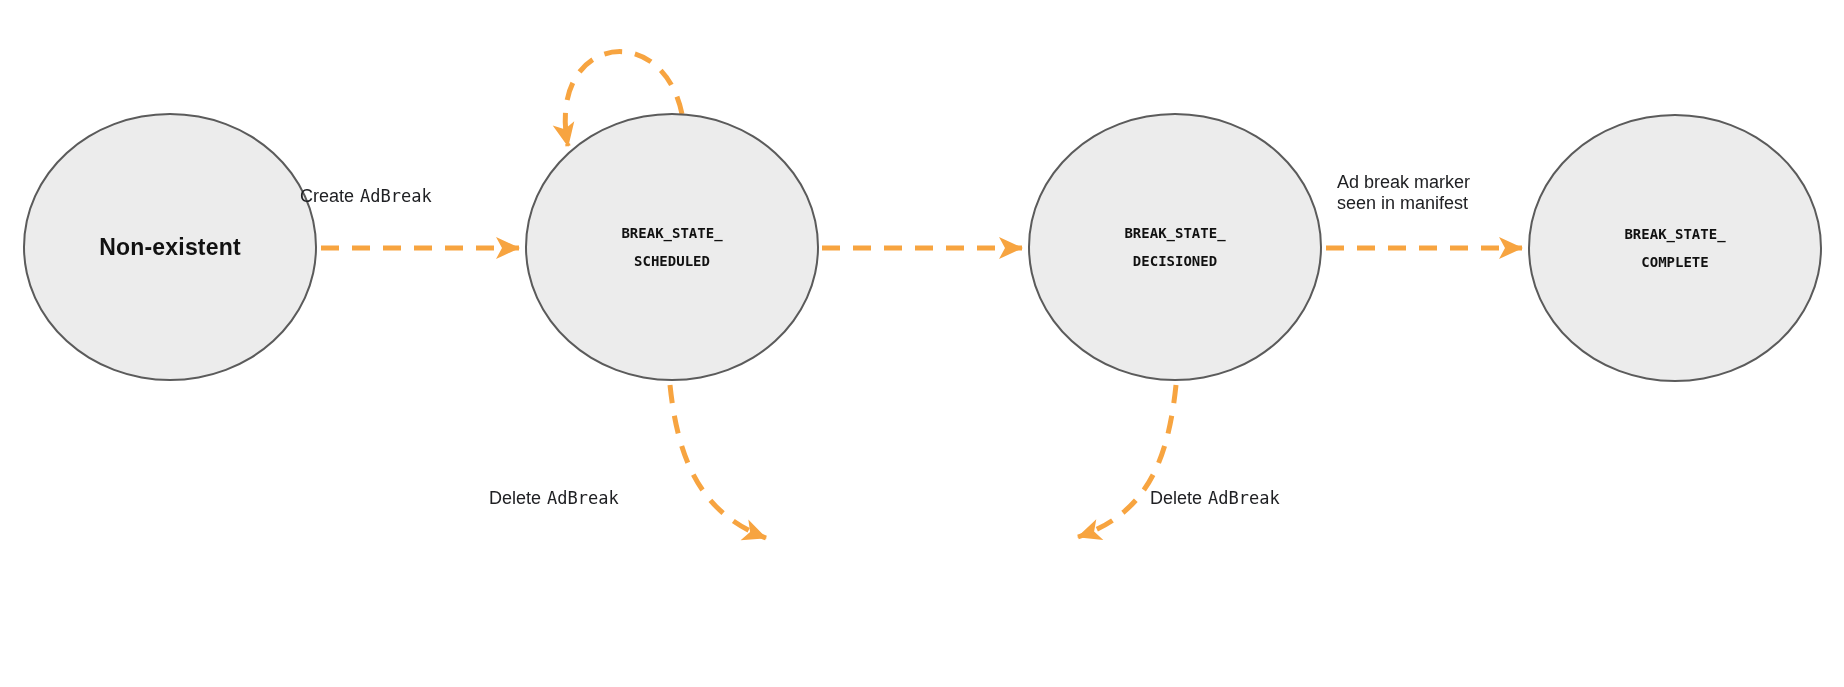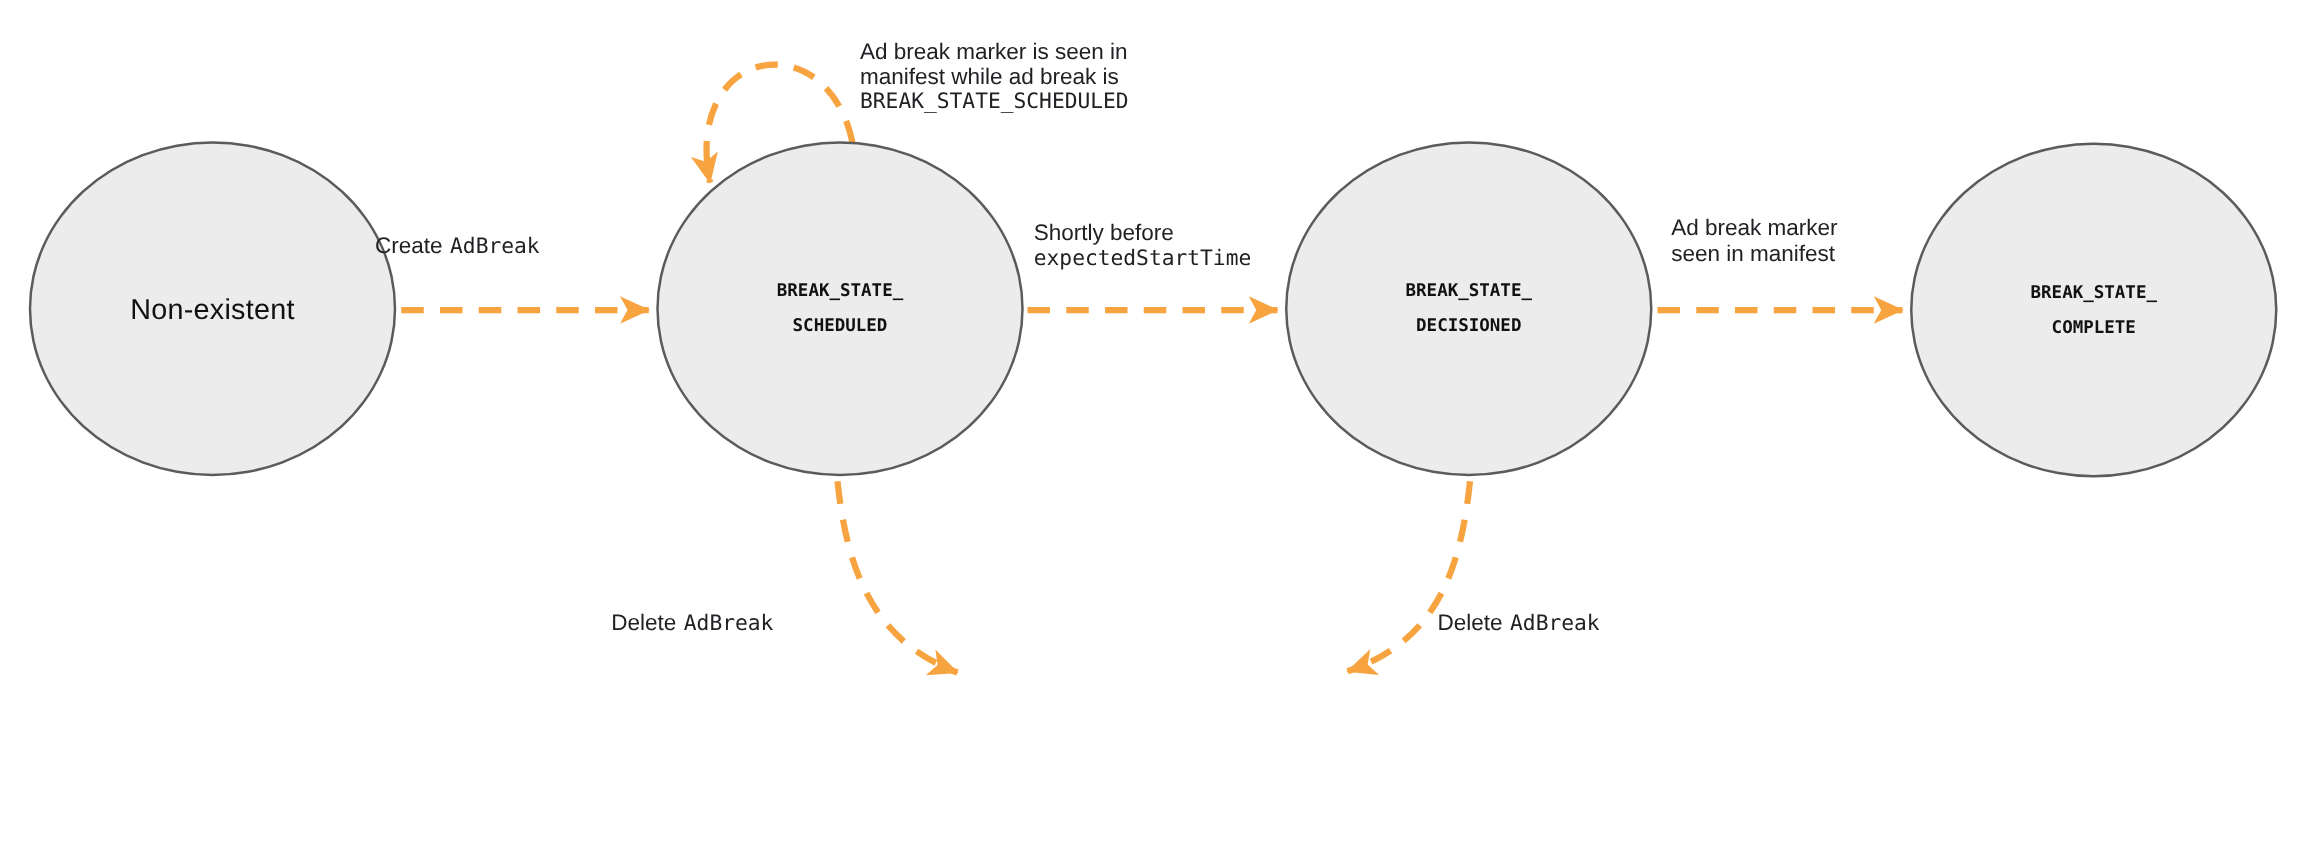--- a/index.html
+++ b/index.html
@@ -30,21 +30,21 @@
     width:294px;height:268px;
     border-radius:50%;
     background:var(--circle-fill);
     border:2px solid var(--circle-border);
     box-sizing:border-box;
     display:flex;align-items:center;justify-content:center;
     text-align:center;
     white-space:pre-line;
     color:#111;
   }
-  .state.plain-label{font-size:23px;font-weight:normal;letter-spacing:.2px;}
+  .state.plain-label{font-size:23px;font-weight:bold;letter-spacing:.2px;}
   .state.code-label{
     font-family:"DejaVu Sans Mono",monospace;
     font-size:14px;font-weight:bold;line-height:28px;
   }
   .edge-label{
     position:absolute;
     font-size:18px;line-height:21px;
     color:#202124;
   }
   .edge-label .mono,
@@ -84,30 +84,21 @@
 DECISIONED</div>
 
   <div class="state code-label" style="left:1528px;top:114px;">BREAK_STATE_
 COMPLETE</div>
 
 
   <div class="edge-label center" style="left:300px;top:186px;width:250px;">
     <span>Create</span><span class="mono code-gap">AdBreak</span>
   </div>
 
-  <div class="edge-label loop-label" style="left:688px;top:31px;">
-    <div>Ad break marker is seen in</div>
-    <div>manifest while ad break is</div>
-    <div class="mono">BREAK_STATE_SCHEDULED</div>
-  </div>
 
-  <div class="edge-label" style="left:827px;top:176px;">
-    <div>Shortly before</div>
-    <div class="mono">expectedStartTime</div>
-  </div>
 
   <div class="edge-label" style="left:1337px;top:172px;">
     <div>Ad break marker</div>
     <div>seen in manifest</div>
   </div>
 
   <div class="edge-label center" style="left:489px;top:488px;width:200px;">
     <span>Delete</span><span class="mono code-gap">AdBreak</span>
   </div>
 

